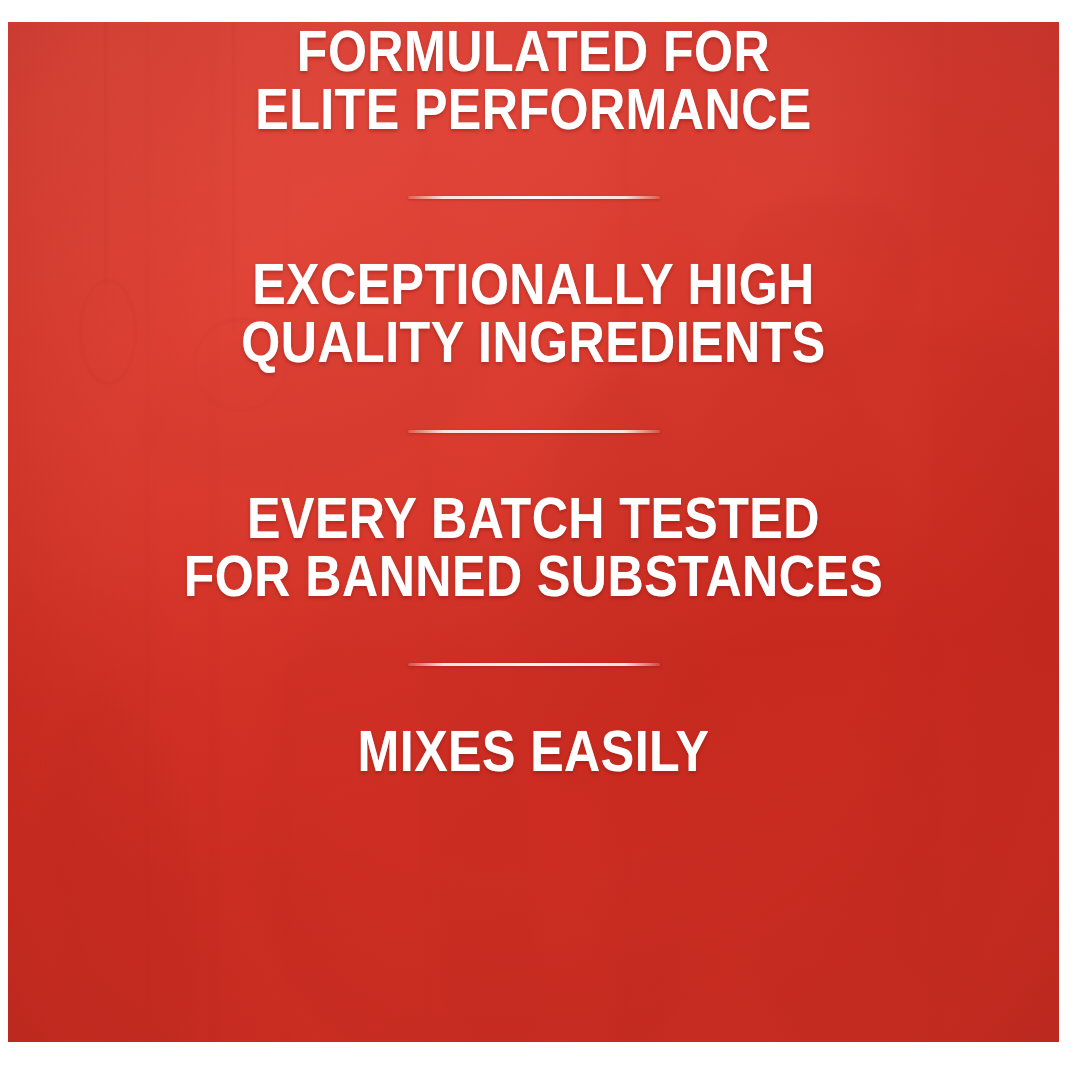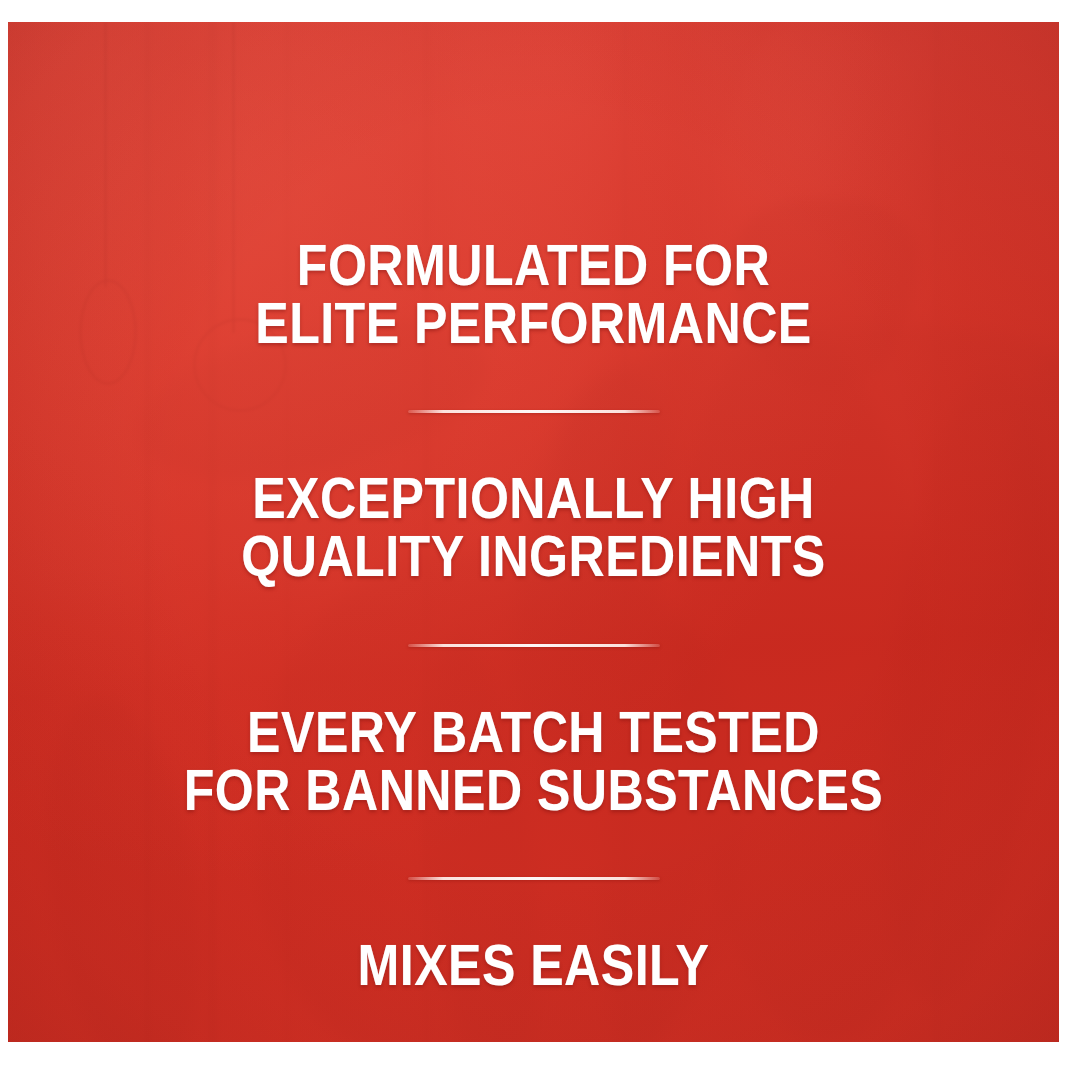--- a/index.html
+++ b/index.html
@@ -198,21 +198,20 @@
   }
 
   
   .features {
     position: absolute;
     inset: 0;
     display: flex;
     flex-direction: column;
     align-items: center;
     justify-content: flex-start;
-    padding-top: 214px;
     box-sizing: border-box;
   }
 
   .feature {
     width: 100%;
     text-align: center;
     color: #ffffff;
     font-weight: 700;
     font-size: 57px;
     line-height: 1.02;

